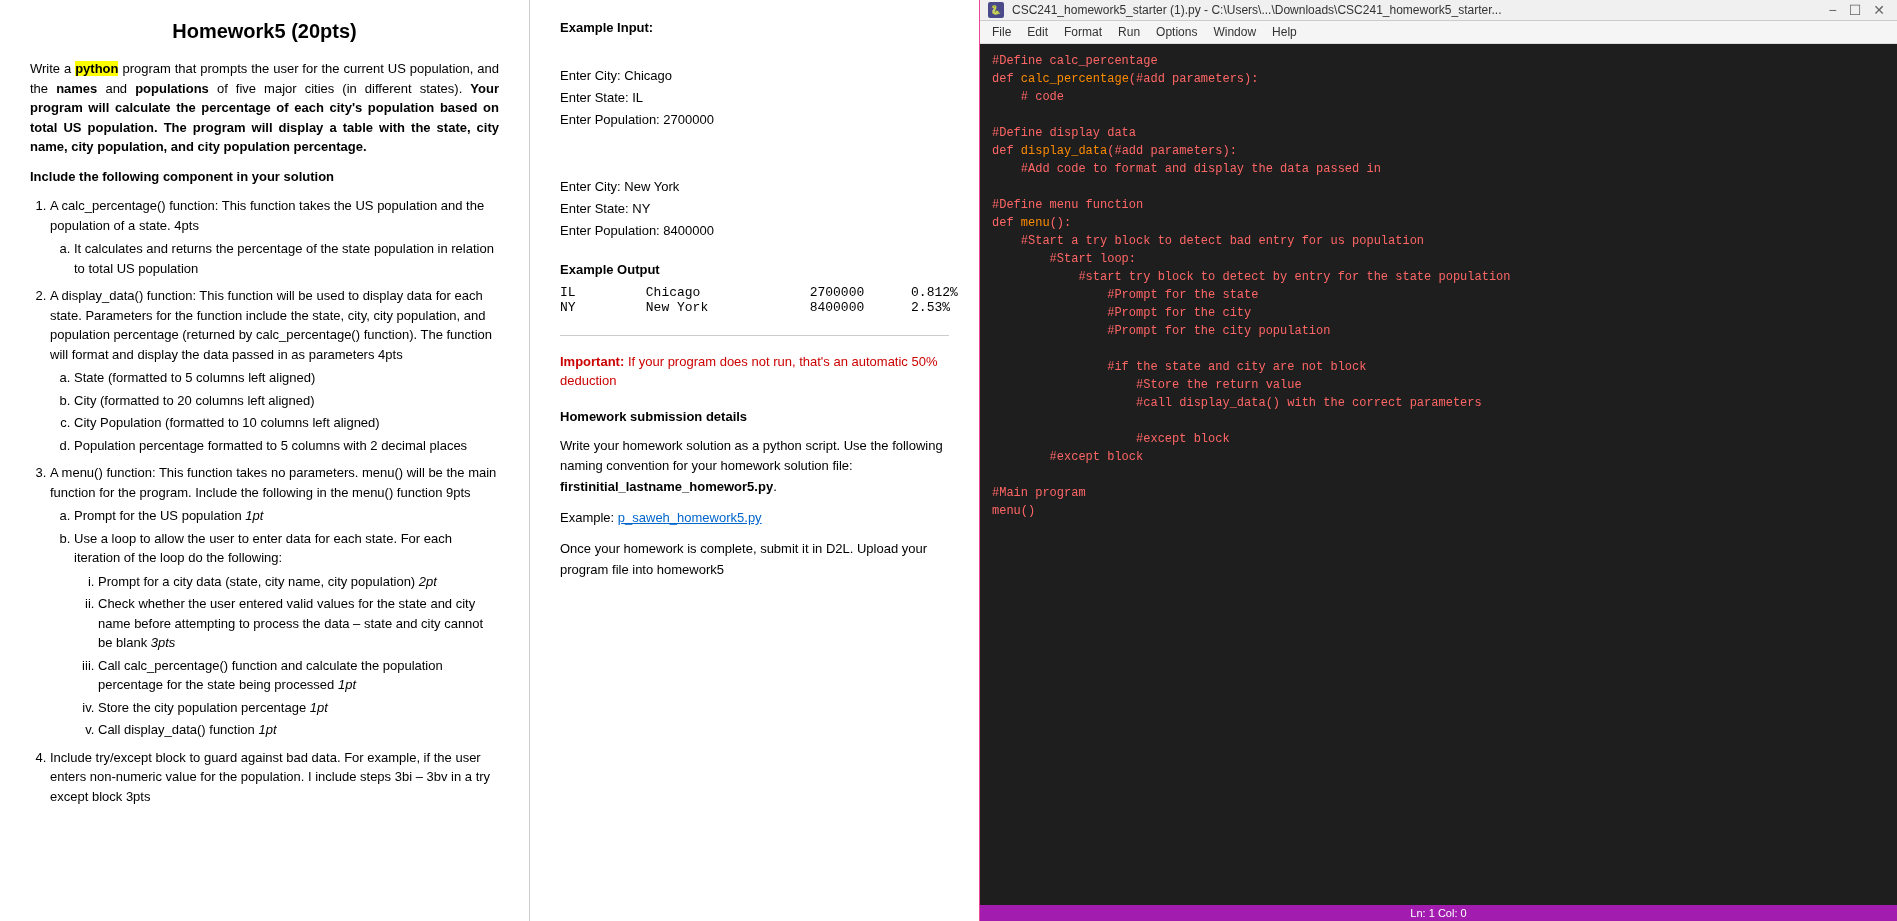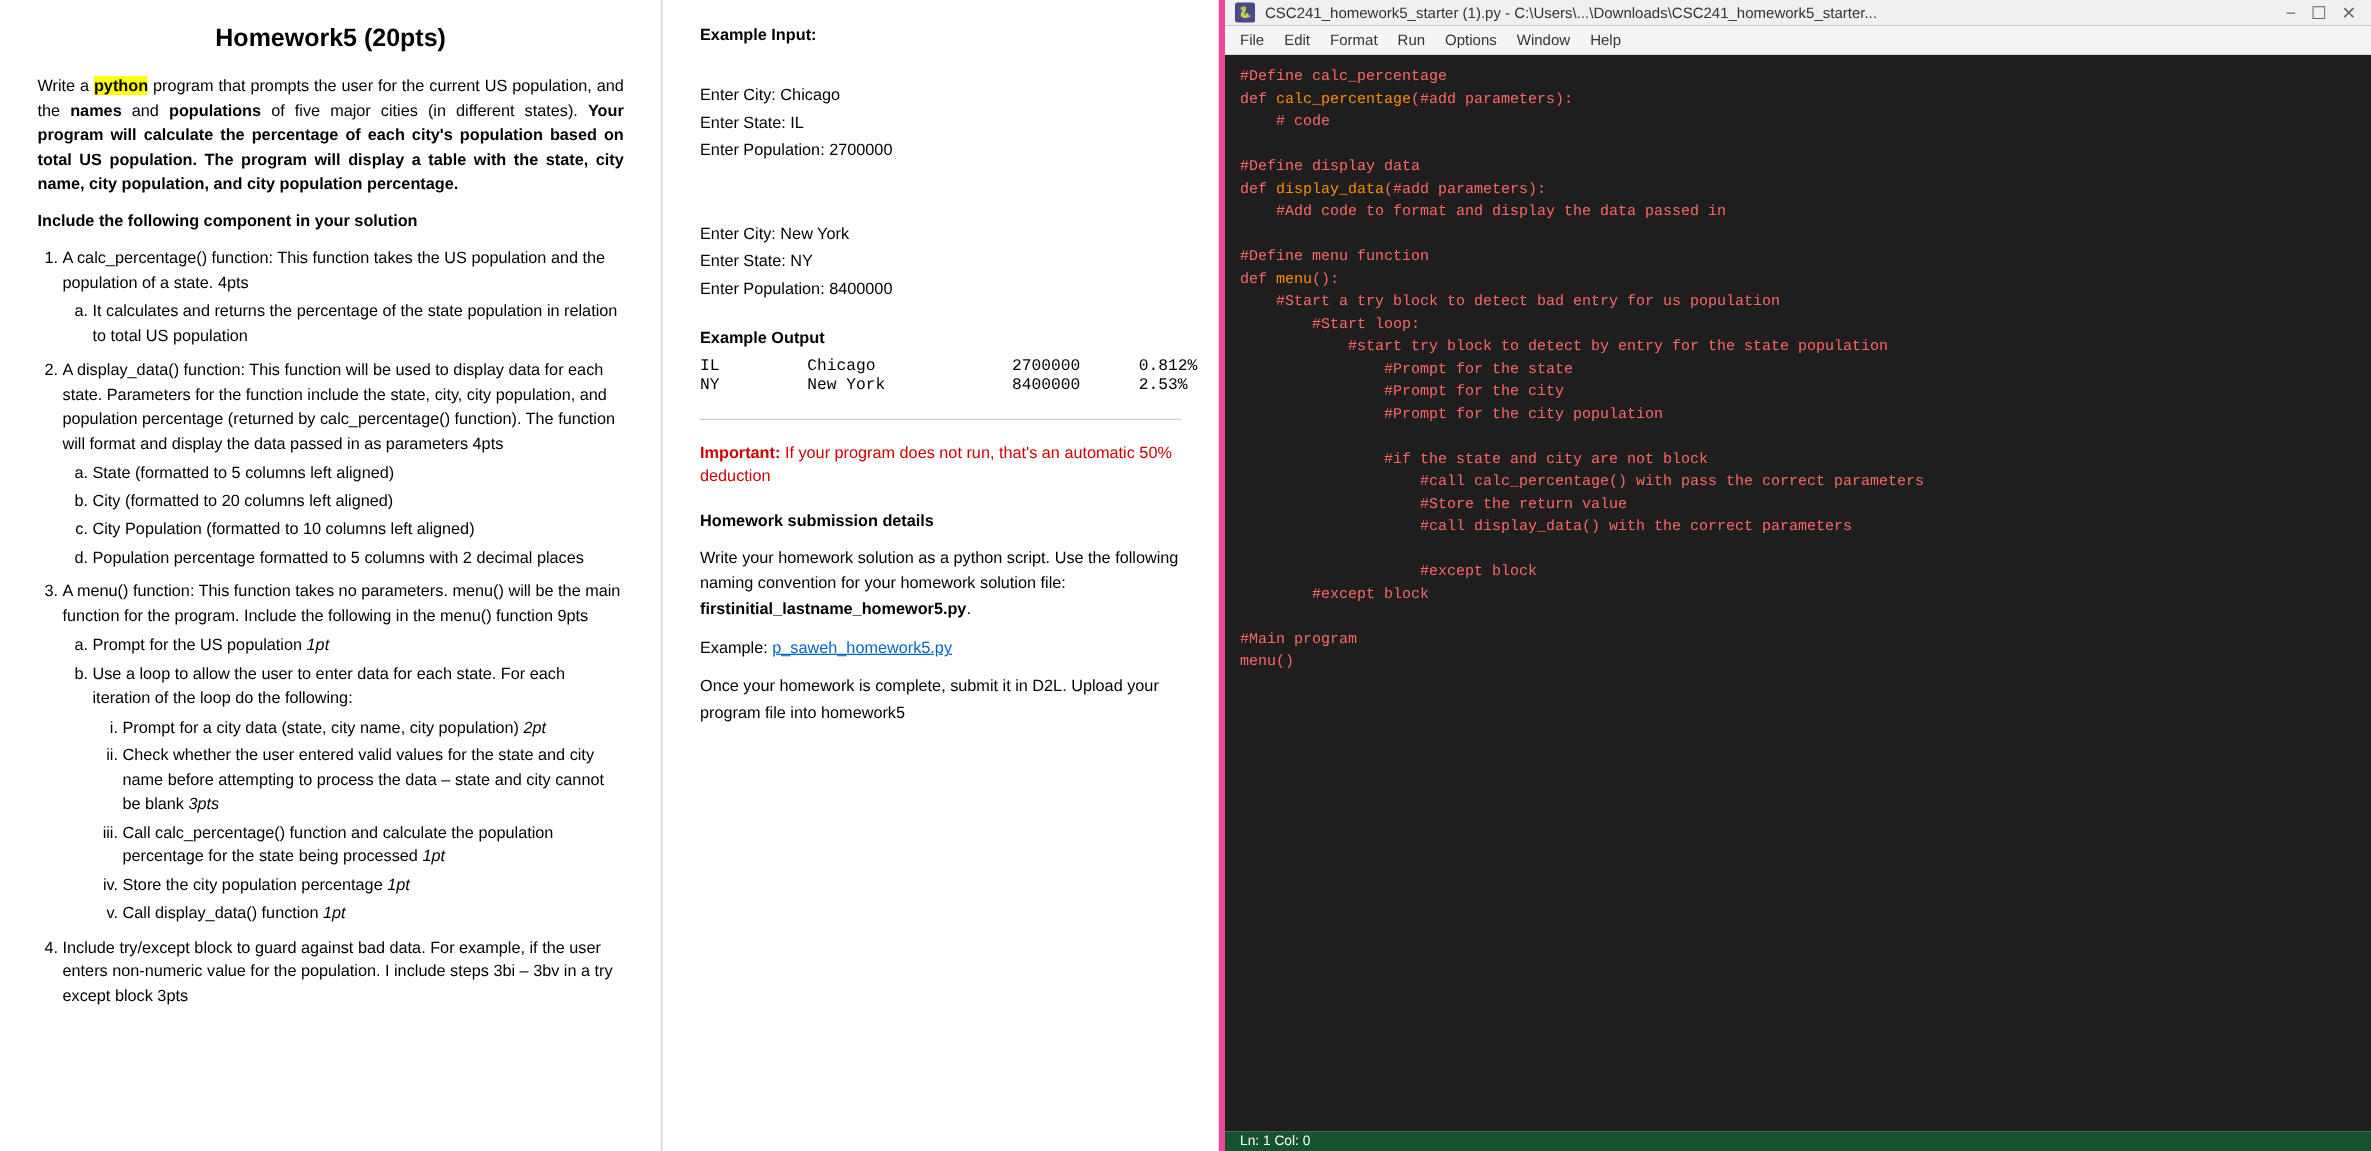--- a/index.html
+++ b/index.html
@@ -77,21 +77,21 @@
       font-size: 13px;
       line-height: 1.5;
     }
 
     
     .middle-panel {
       width: 450px;
       min-width: 450px;
       padding: 20px 30px;
       overflow-y: auto;
-      border-right: 5px solid #ec4899;
+      border-right: 1px solid #ec4899;
     }
 
     .example-block {
       margin-bottom: 20px;
     }
 
     .example-block .label {
       font-weight: bold;
       margin-bottom: 8px;
       font-size: 13px;
@@ -221,26 +221,26 @@
 
     .code-line {
       display: block;
       white-space: pre;
     }
 
     .c-red { color: #ff6666; }
     .c-orange { color: #ff8c00; }
 
     .ide-statusbar {
-      background: #14532d;
+      background: #a21caf;
       color: white;
       font-size: 11px;
       padding: 2px 12px;
       display: flex;
-      justify-content: flex-start;
+      justify-content: center;
     }
 
     .divider-h {
       height: 1px;
       background: #ccc;
       margin: 10px 0;
     }
   </style>
 </head>
 <body>
@@ -364,21 +364,20 @@
     <span class="code-line c-red">#Define menu function</span>
     <span class="code-line"><span class="c-red">def </span><span class="c-orange">menu</span><span class="c-red">():</span></span>
     <span class="code-line c-red">    #Start a try block to detect bad entry for us population</span>
     <span class="code-line c-red">        #Start loop:</span>
     <span class="code-line c-red">            #start try block to detect by entry for the state population</span>
     <span class="code-line c-red">                #Prompt for the state</span>
     <span class="code-line c-red">                #Prompt for the city</span>
     <span class="code-line c-red">                #Prompt for the city population</span>
     <span class="code-line">&nbsp;</span>
     <span class="code-line c-red">                #if the state and city are not block</span>
-    <span class="code-line c-red">                    #call calc_percentage() with pass the correct parameters</span>
     <span class="code-line c-red">                    #Store the return value</span>
     <span class="code-line c-red">                    #call display_data() with the correct parameters</span>
     <span class="code-line">&nbsp;</span>
     <span class="code-line c-red">                    #except block</span>
     <span class="code-line c-red">        #except block</span>
     <span class="code-line">&nbsp;</span>
     <span class="code-line c-red">#Main program</span>
     <span class="code-line c-red">menu()</span>
   </div>
 

